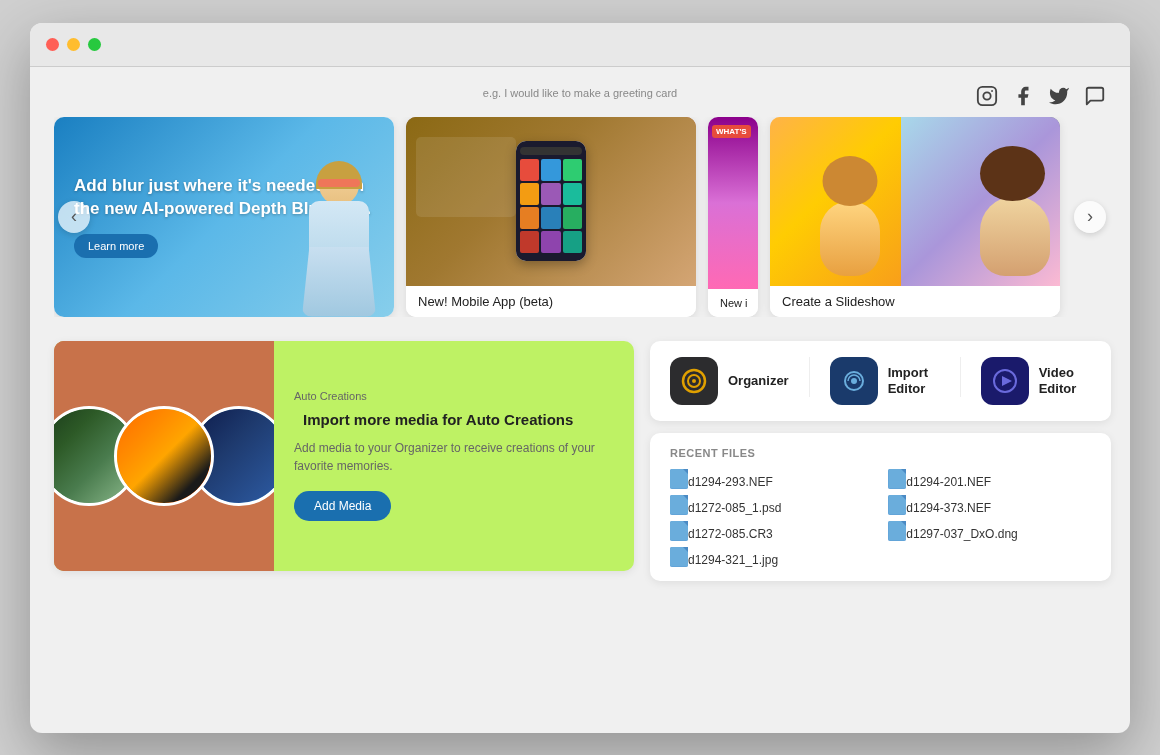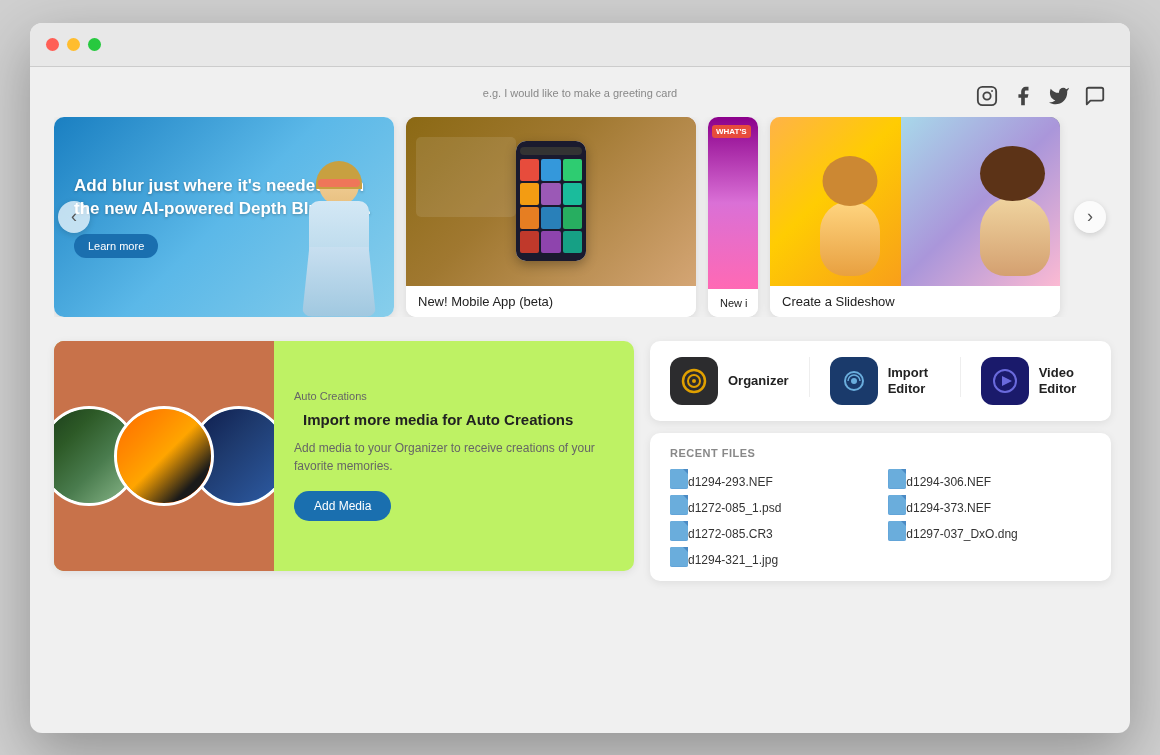--- a/index.html
+++ b/index.html
@@ -680,21 +680,21 @@
             <div class="file-item">
               <div class="file-icon">
                   <div class="file-icon-inner"></div>
                 </div>
               <span class="file-name">d1294-293.NEF</span>
             </div>
             <div class="file-item">
               <div class="file-icon">
                   <div class="file-icon-inner"></div>
                 </div>
-              <span class="file-name">d1294-306.NEF</span>
+              <span class="file-name">d1294-201.NEF</span>
             </div>
             <div class="file-item">
               <div class="file-icon">
                   <div class="file-icon-inner"></div>
                 </div>
               <span class="file-name">d1272-085_1.psd</span>
             </div>
             <div class="file-item">
               <div class="file-icon">
                   <div class="file-icon-inner"></div>

